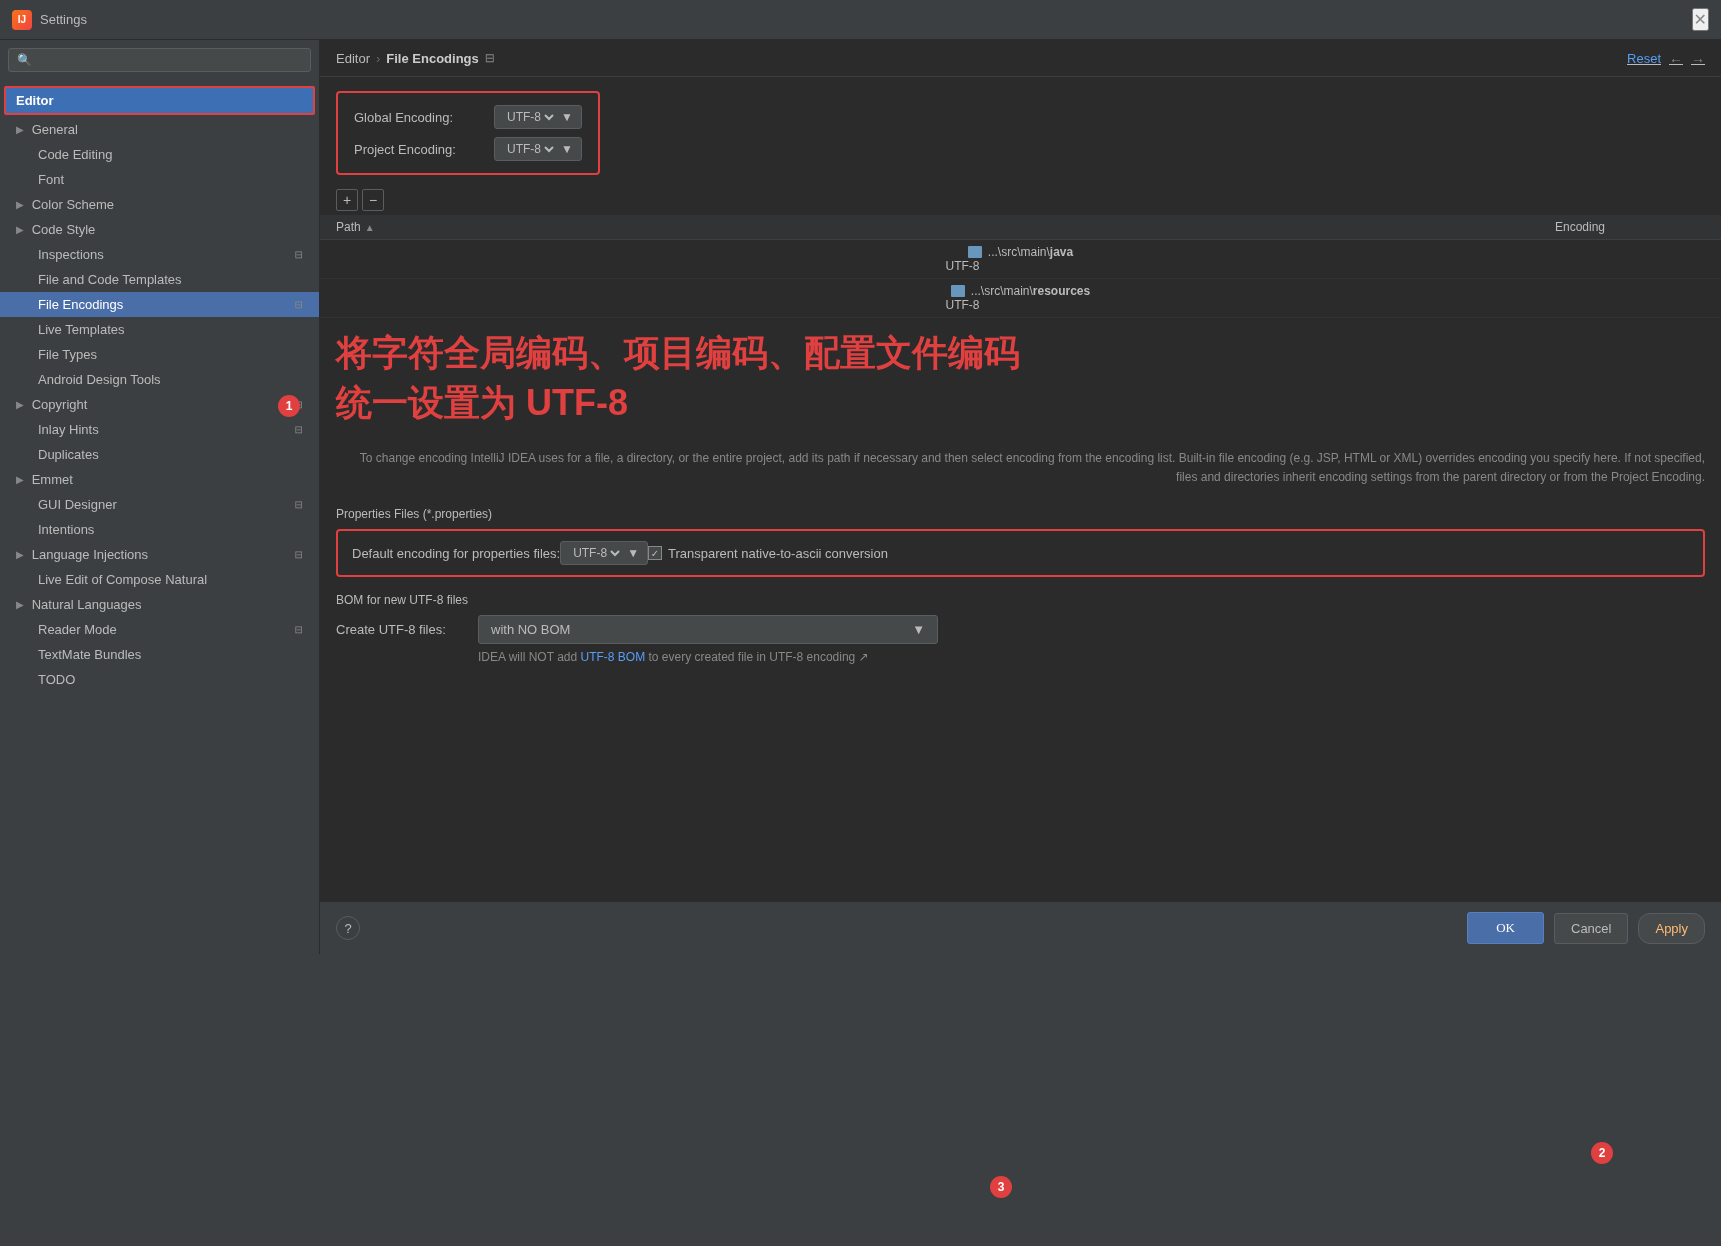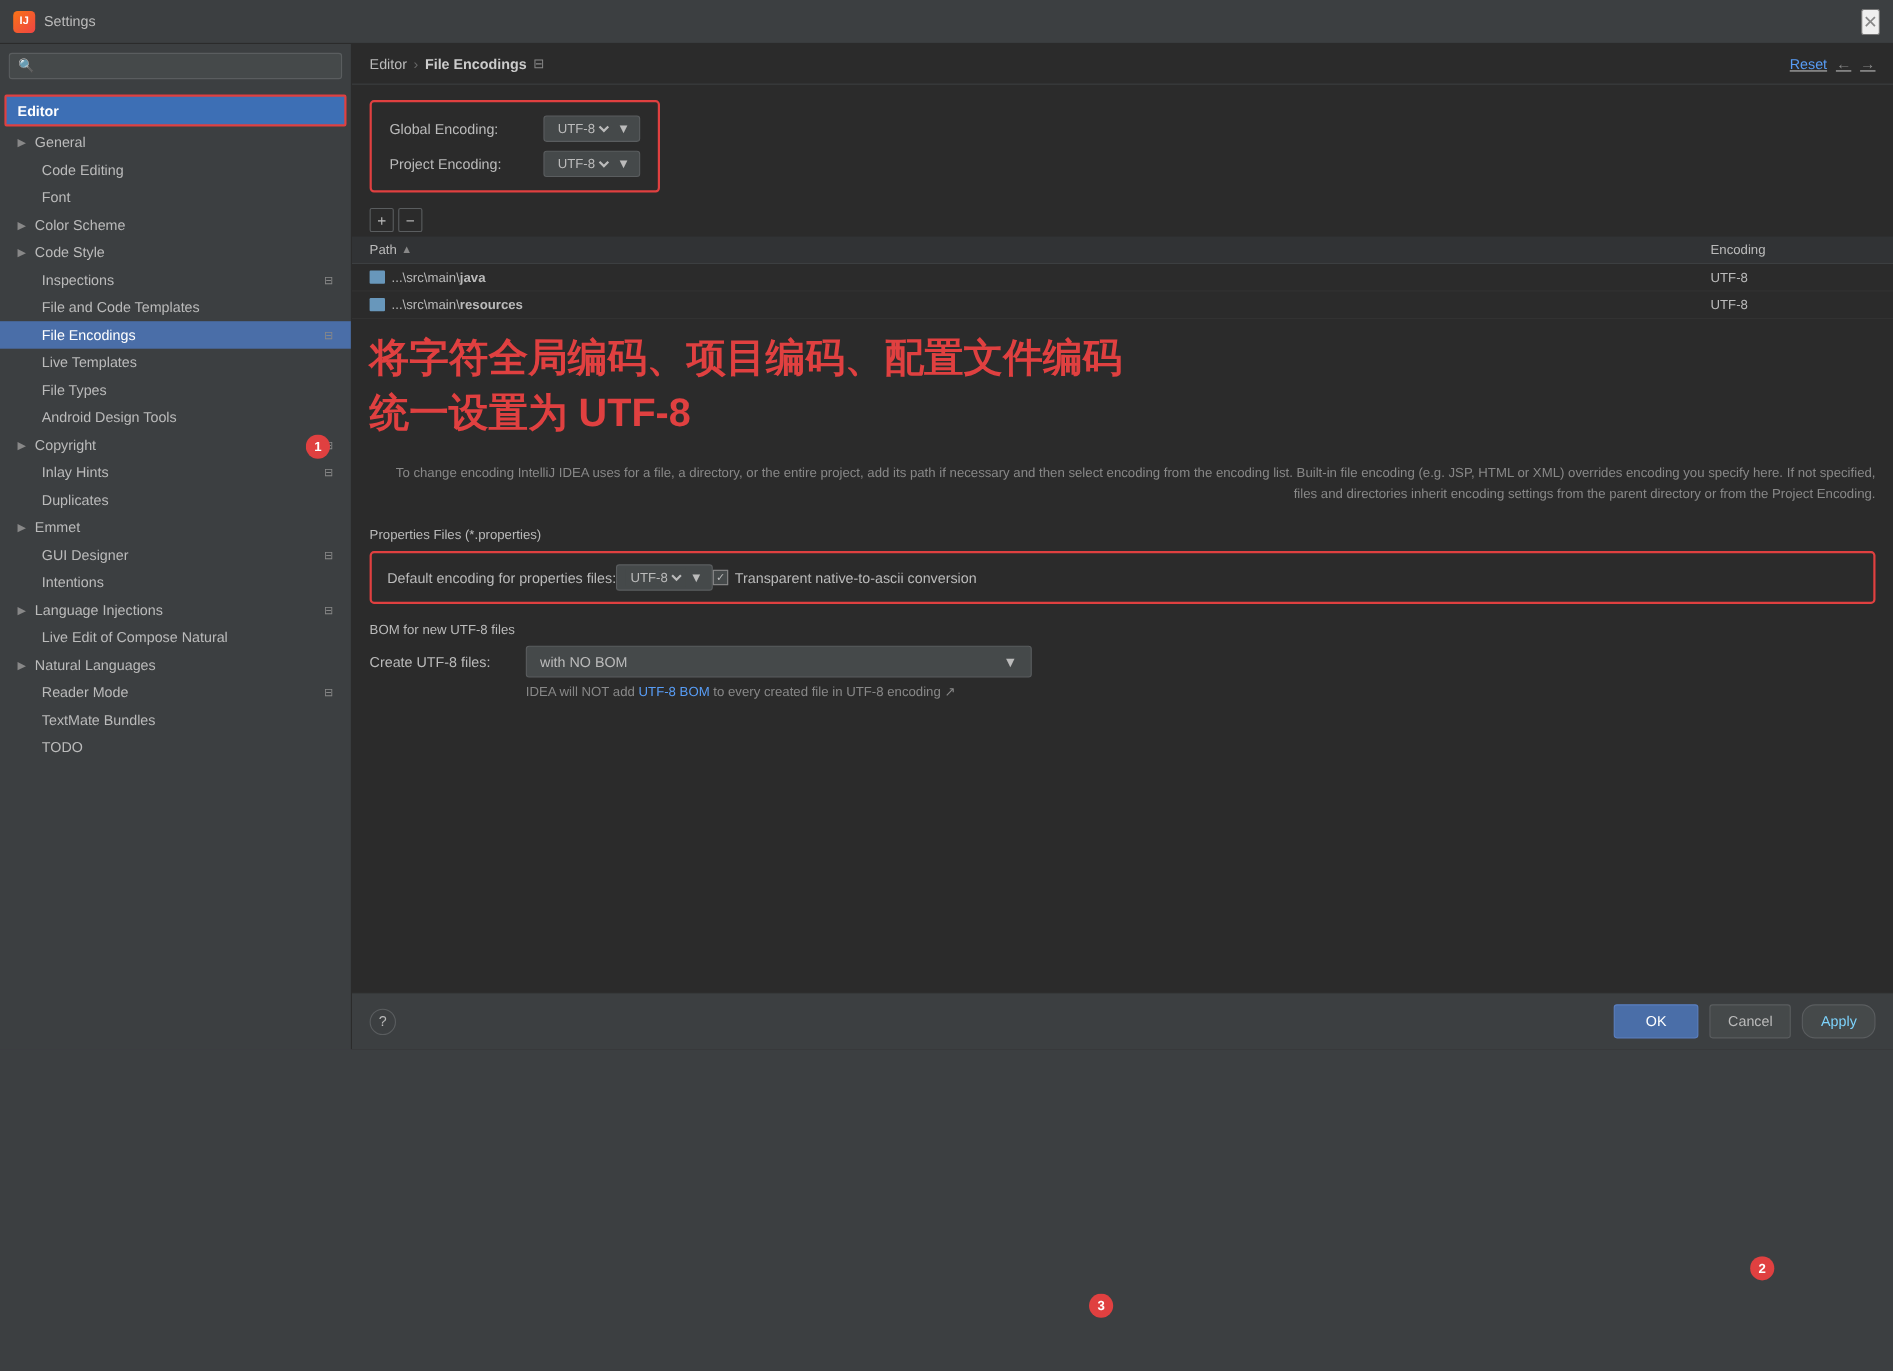--- a/index.html
+++ b/index.html
@@ -239,20 +239,21 @@
       width: 150px;
       color: #bbb;
       font-size: 12px;
     }
     .sort-arrow { color: #888; font-size: 10px; }
     .table-row {
       display: flex;
       padding: 5px 16px;
       border-bottom: 1px solid #323232;
       align-items: center;
+      flex-direction: column;
     }
     .table-row .path-cell {
       flex: 1;
       display: flex;
       align-items: center;
       gap: 6px;
       color: #bbb;
       font-size: 12px;
     }
     .table-row .enc-cell {
@@ -379,34 +380,35 @@
     }
     .btn-ok {
       background: #4a6ea8;
       border: 1px solid #5a7fc0;
       color: #fff;
       padding: 7px 28px;
       border-radius: 3px;
       cursor: pointer;
       font-size: 13px;
       position: relative;
+      font-family: Liberation Serif, serif;
     }
     .btn-cancel {
       background: #45494a;
       border: 1px solid #5a5d5f;
       color: #bbb;
       padding: 7px 16px;
       border-radius: 3px;
       cursor: pointer;
       font-size: 13px;
     }
     .btn-apply {
       background: #45494a;
       border: 1px solid #5a5d5f;
-      color: #7dd3fc;
+      color: #fdba74;
       padding: 7px 16px;
       border-radius: 12px;
       cursor: pointer;
       font-size: 13px;
     }
     .circle-badge {
       position: absolute;
       width: 22px; height: 22px;
       border-radius: 50%;
       background: #e04040;

